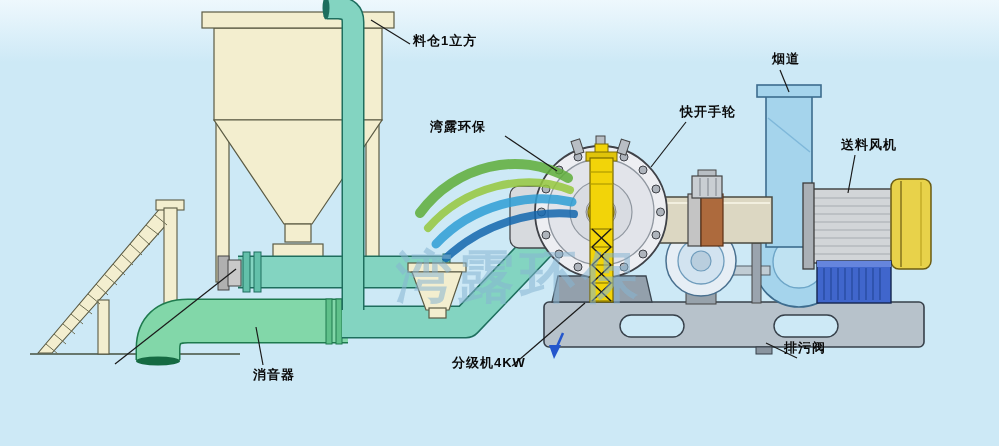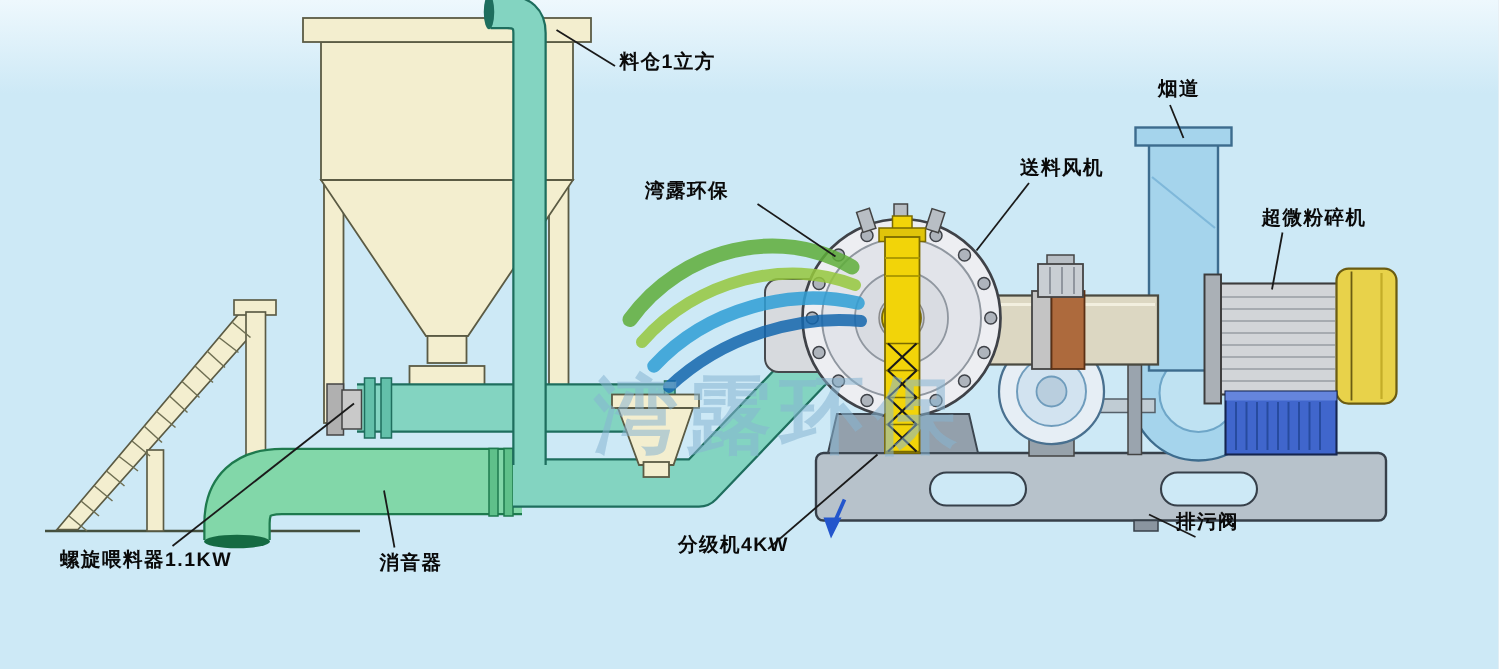--- a/index.html
+++ b/index.html
@@ -243,20 +243,19 @@
     <line x1="797" y1="358" x2="766" y2="343"></line>
   </g>
   <g>
     <line x1="563" y1="333" x2="556" y2="349" stroke="#2456cc" stroke-width="2.5"></line>
     <polygon points="549,345 561,345 554,359" fill="#2456cc"></polygon>
   </g>
 </svg>
 
   <div class="label" style="left:413px;top:33px">料仓1立方</div>
   <div class="label" style="left:430px;top:119px">湾露环保</div>
-  <div class="label" style="left:680px;top:104px">送料风机</div>
+  <div class="label" style="left:680px;top:104px">快开手轮</div>
   <div class="label" style="left:772px;top:51px">烟道</div>
-  <div class="label" style="left:841px;top:137px">超微粉碎机</div>
-  <div class="label" style="left:40px;top:365px">螺旋喂料器1.1KW</div>
+  <div class="label" style="left:841px;top:137px">送料风机</div>
   <div class="label" style="left:253px;top:367px">消音器</div>
   <div class="label" style="left:452px;top:355px">分级机4KW</div>
   <div class="label" style="left:784px;top:340px">排污阀</div>
 </div>
 
 </body></html>

